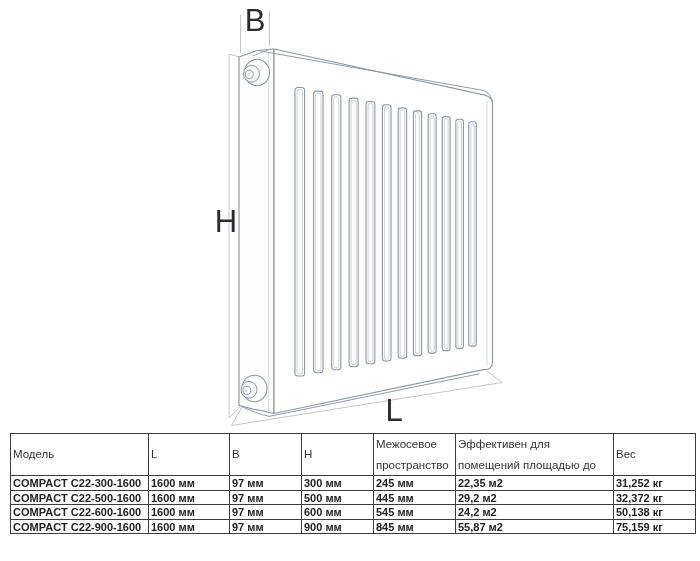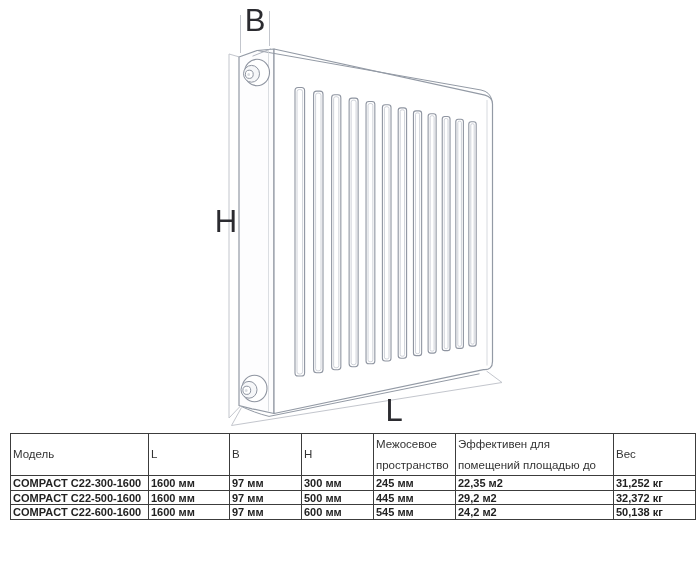--- a/index.html
+++ b/index.html
@@ -155,16 +155,25 @@
         </tr>
         <tr>
           <td>COMPACT C22-600-1600</td>
           <td>1600 мм</td>
           <td>97 мм</td>
           <td>600 мм</td>
           <td>545 мм</td>
           <td>24,2 м2</td>
           <td>50,138 кг</td>
         </tr>
+        <tr>
+          <td>COMPACT C22-900-1600</td>
+          <td>1600 мм</td>
+          <td>97 мм</td>
+          <td>900 мм</td>
+          <td>845 мм</td>
+          <td>55,87 м2</td>
+          <td>75,159 кг</td>
+        </tr>
       </tbody>
   </table>
 
 </div>
 
 </body></html>

